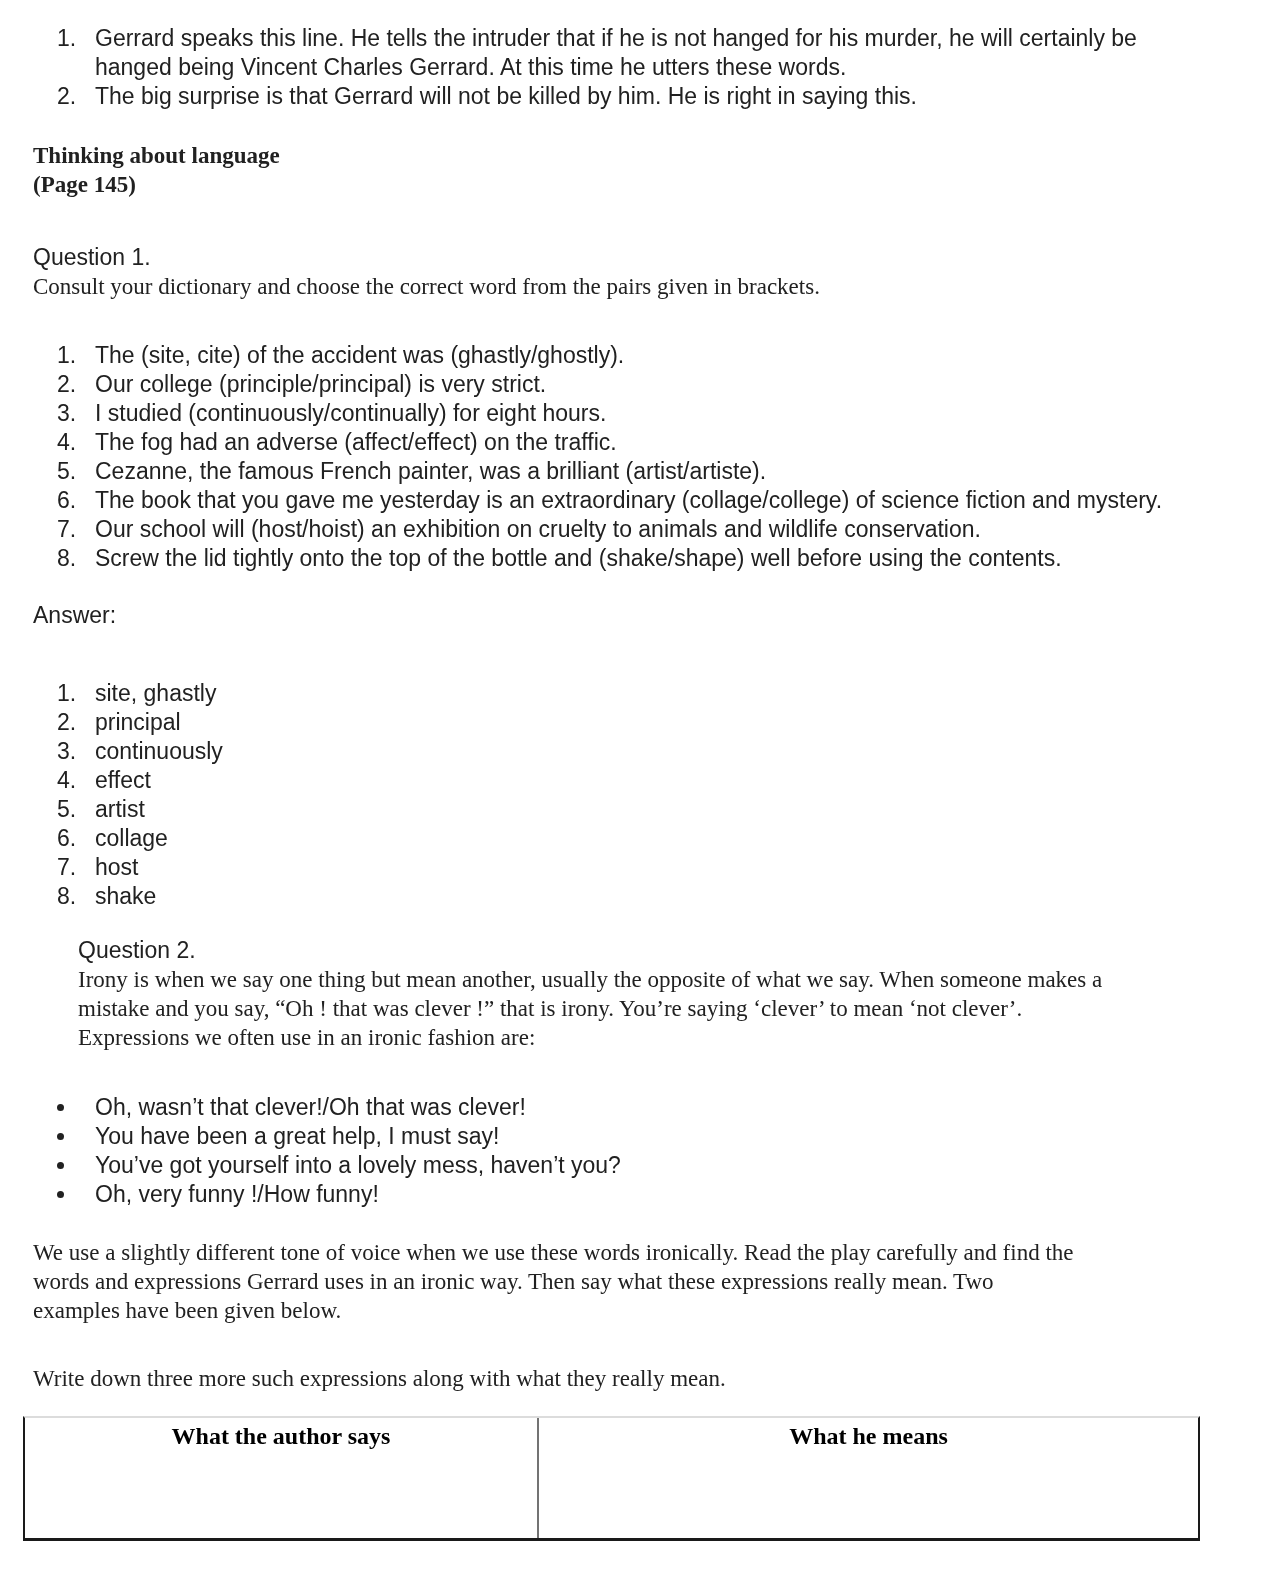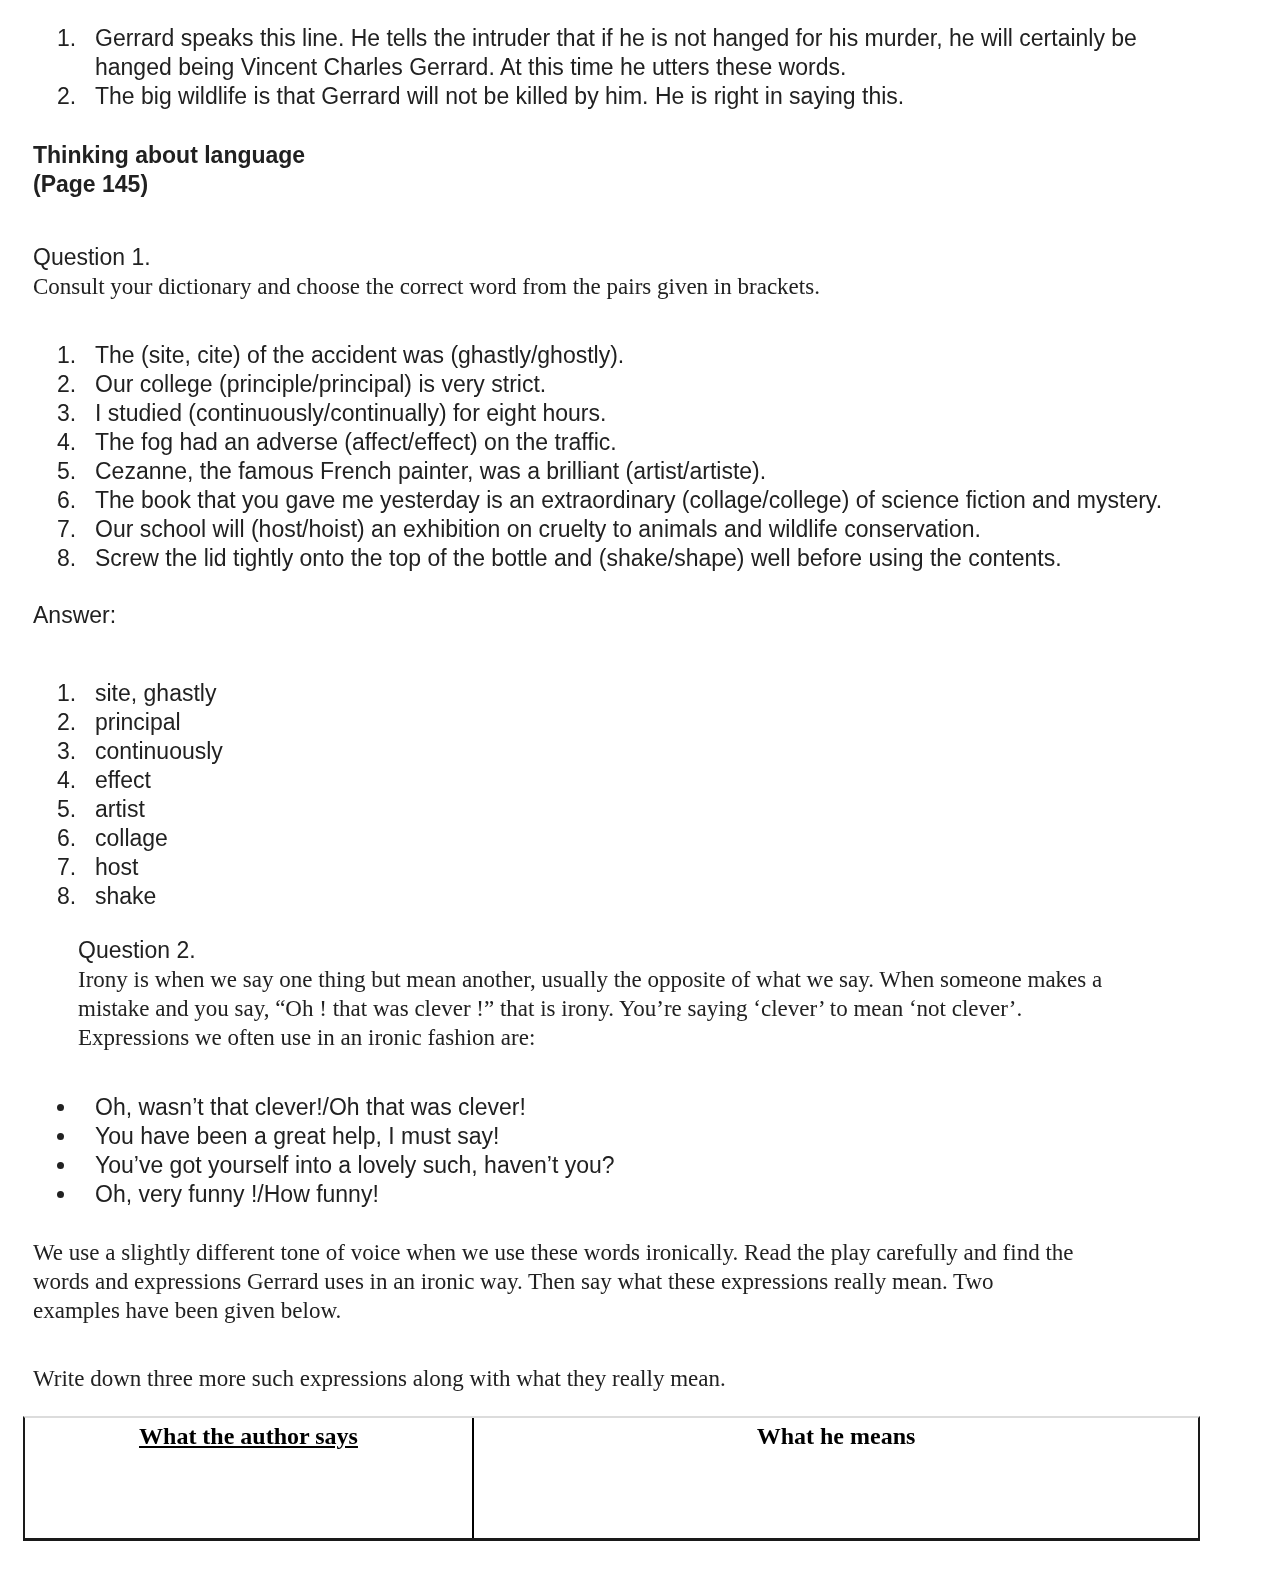--- a/index.html
+++ b/index.html
@@ -14,21 +14,21 @@
     overflow:hidden;
   }
   .pre { white-space:pre;font-family:Liberation Serif, serif; }
   
   .li { display:flex; margin-left:24px; }
   .marker { flex:0 0 38px; }
   .li .txt { white-space:pre; }
   .dot { display:block; width:7px; height:7px; border-radius:50%; background:#212121; margin-top:11px; }
   
   .intro-list   { margin-bottom:30px; }
-  .heading      { font-weight:bold; margin-bottom:44px; }
+  .heading      { font-weight:bold; margin-bottom:44px;font-family:Liberation Serif, serif; }
   .q1-head      { margin-bottom:40px; }
   .q1-list      { margin-bottom:28px; }
   .answer-label { margin-bottom:49px; }
   .answer-list  { margin-bottom:25px; }
   .q2-head      { margin-bottom:41px;margin-left:45px; }
   .bullet-list  { margin-bottom:29px; }
   .note         { margin-bottom:39px; }
   .task         { margin-bottom:23px; }
   
   .irony-table {
@@ -38,39 +38,39 @@
     border-left:2px solid #1a1a1a;
     border-right:2px solid #1a1a1a;
     border-bottom:3px solid #1a1a1a;
     background:#ffffff;
   }
   .cell {
     box-sizing:border-box; padding-top:4px; text-align:center;
     font-family:"Liberation Serif","DejaVu Serif",serif;
     font-weight:bold; font-size:24px; line-height:29px; color:#000000;
   }
-  .cell-1 { width:449px; border-right:2px solid #000000;text-decoration:underline; }
+  .cell-1 { width:514px; border-right:2px solid #737373; }
   .cell-2 { flex:1;text-align:center; }
 </style>
 </head>
 <body>
 
 <div class="page">
 
   <div class="intro-list">
 
       <div class="li">
         <span class="marker">1.</span>
         <span class="txt">Gerrard speaks this line. He tells the intruder that if he is not hanged for his murder, he will certainly be
 hanged being Vincent Charles Gerrard. At this time he utters these words.</span>
       </div>
 
       <div class="li">
         <span class="marker">2.</span>
-        <span class="txt">The big wildlife is that Gerrard will not be killed by him. He is right in saying this.</span>
+        <span class="txt">The big surprise is that Gerrard will not be killed by him. He is right in saying this.</span>
       </div>
     </div>
 
   <div class="heading">
     <div>Thinking about language</div>
     <div>(Page 145)</div>
   </div>
 
   <div class="q1-head">
     <div>Question 1.</div>
@@ -185,21 +185,21 @@
         <span class="marker">
           <span class="dot"></span>
         </span>
         <span class="txt">You have been a great help, I must say!</span>
       </div>
 
       <div class="li">
         <span class="marker">
           <span class="dot"></span>
         </span>
-        <span class="txt">You’ve got yourself into a lovely such, haven’t you?</span>
+        <span class="txt">You’ve got yourself into a lovely mess, haven’t you?</span>
       </div>
 
       <div class="li">
         <span class="marker">
           <span class="dot"></span>
         </span>
         <span class="txt">Oh, very funny !/How funny!</span>
       </div>
     </div>
 

